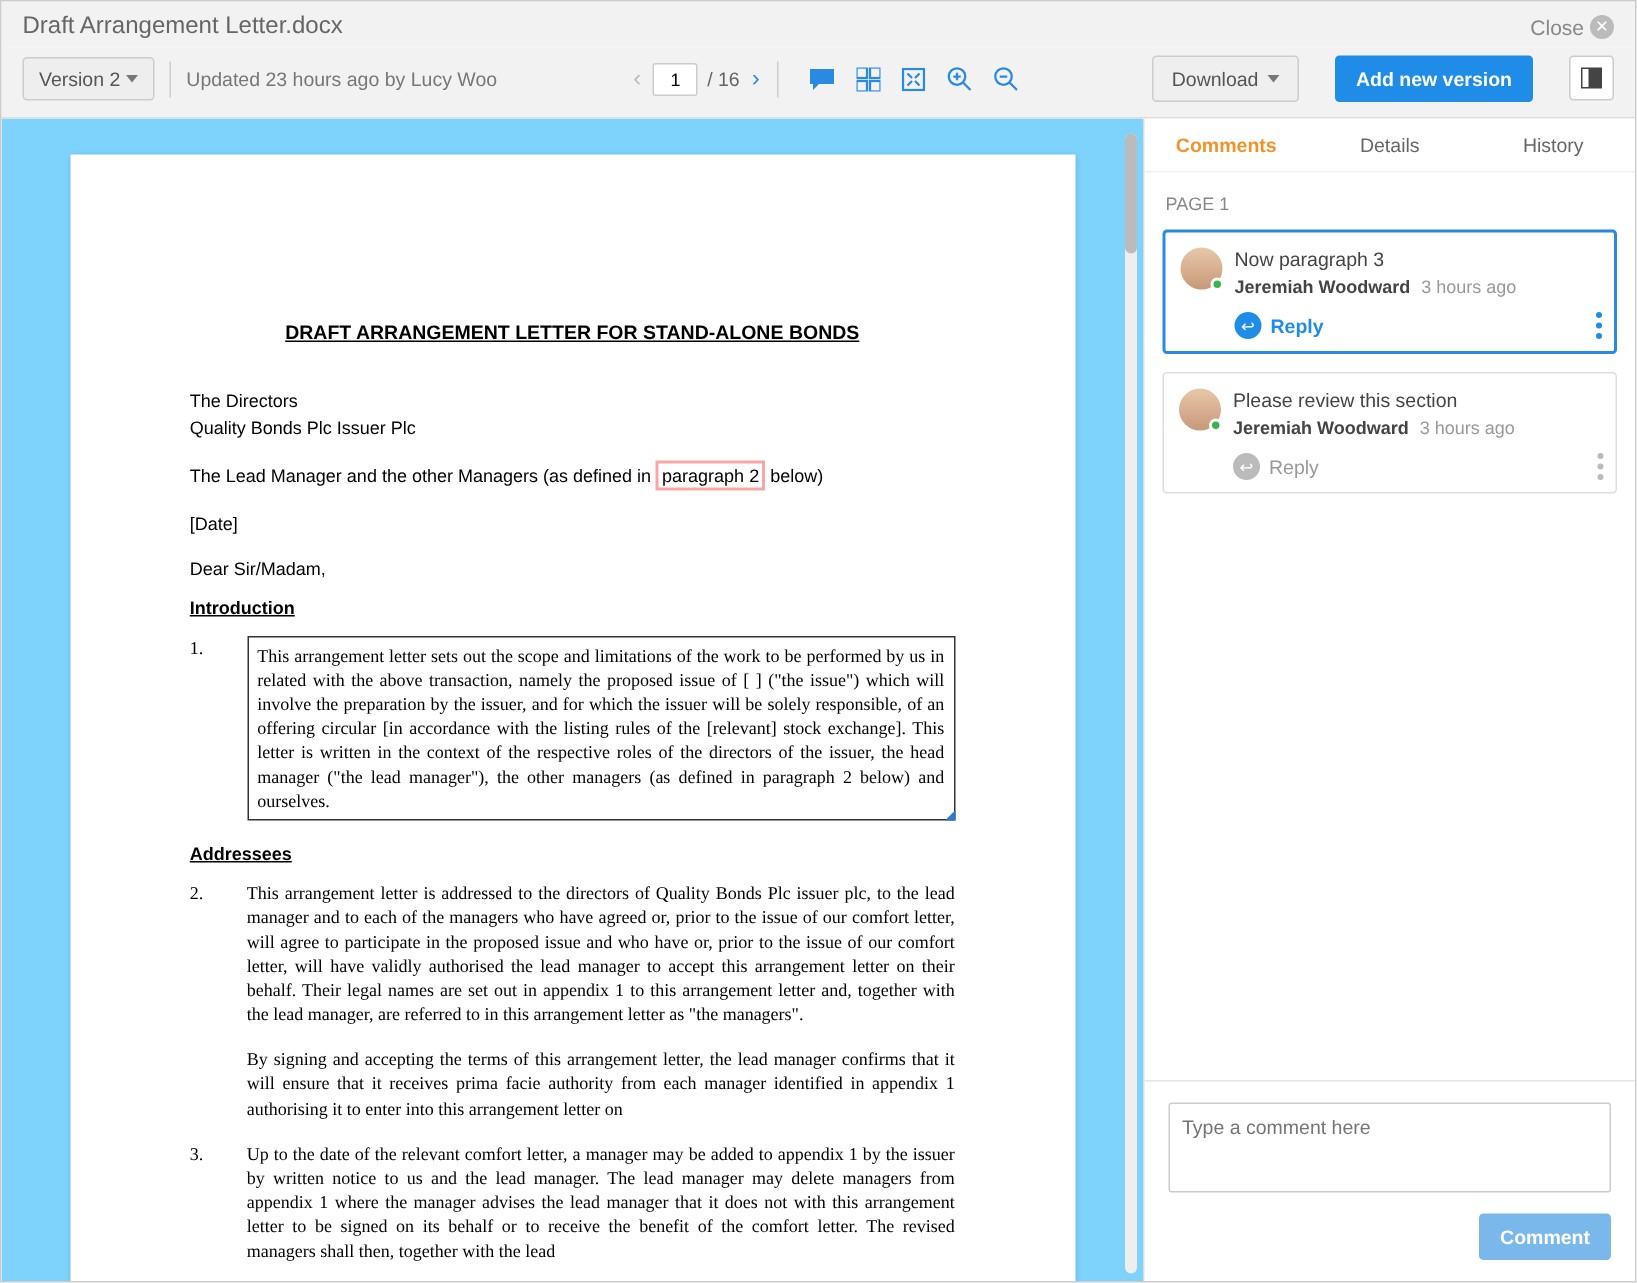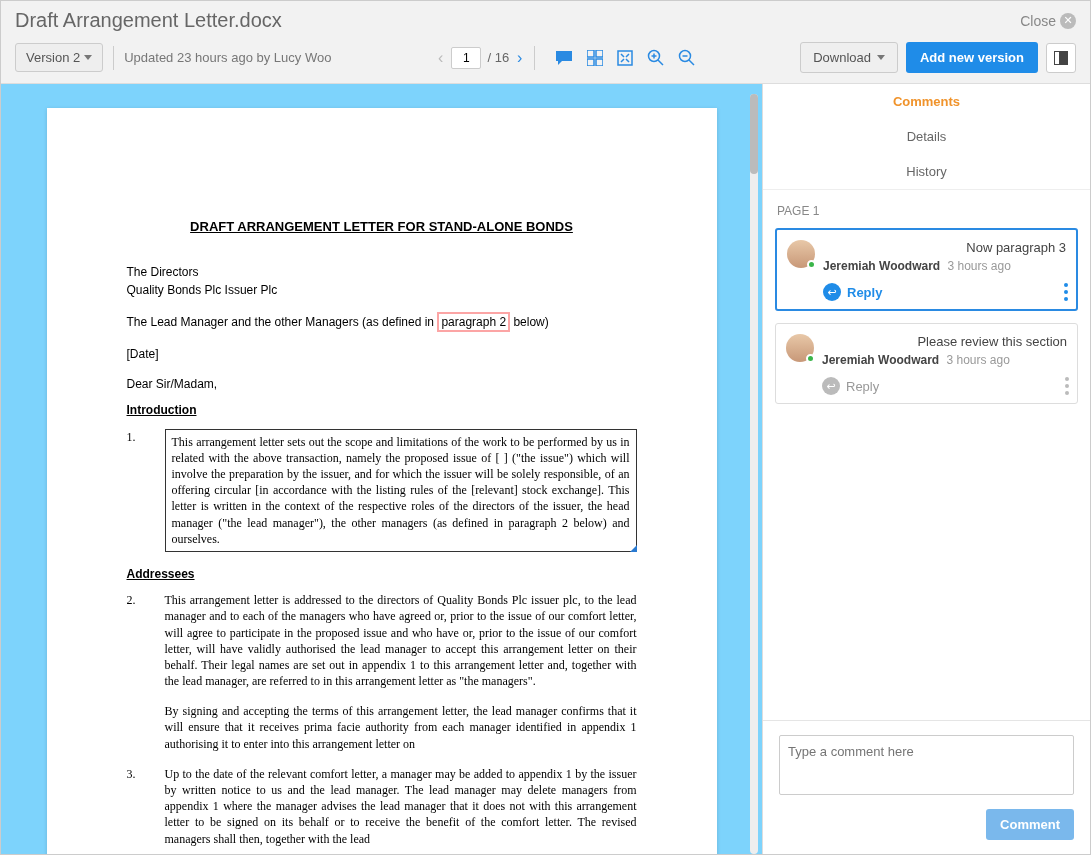--- a/index.html
+++ b/index.html
@@ -1,38 +1,38 @@
 <!DOCTYPE html>
 <html><head>
 <meta charset="utf-8">
 <style>
 * { box-sizing: border-box; margin: 0; padding: 0; }
 body { font-family: Arial, Helvetica, sans-serif; font-size: 13px; color: #333; background: #fff; width: 1091px; height: 855px; overflow: hidden; border: 1px solid #ccc; }
 .window { display: flex; flex-direction: column; height: 100%; }
 
 
 .titlebar { display: flex; align-items: center; justify-content: space-between; padding: 8px 14px 4px 14px; background: #f2f2f2; }
-.titlebar .title { font-size: 20px; color: #666; font-weight: 400; }
+.titlebar .title { font-size: 16px; color: #666; font-weight: 400; }
 .close-grp { display: flex; align-items: center; gap: 4px; color: #888; cursor: pointer; font-size: 14px; }
 .close-x { width: 16px; height: 16px; border-radius: 50%; background: #bbb; color: #fff; display: flex; align-items: center; justify-content: center; font-size: 11px; line-height: 1; }
 
 
 .toolbar { display: flex; align-items: center; padding: 6px 14px 10px 14px; background: #f2f2f2; border-bottom: 1px solid #ddd; gap: 10px; }
 .version-btn { background: #eee; border: 1px solid #ccc; border-radius: 3px; padding: 6px 10px; font-size: 13px; color: #555; cursor: pointer; display: inline-flex; align-items: center; gap: 4px; }
 .vbar { width:1px; height:24px; background:#ccc; }
 .updated { color: #777; font-size: 13px; }
 .flex-spacer { flex: 1; }
 .pager { display: flex; align-items: center; gap: 6px; }
 .page-input { width: 30px; height: 22px; text-align: center; border: 1px solid #ccc; border-radius: 2px; font-size: 12px; }
 .page-total { color: #666; font-size: 13px; }
 .nav-arrow { color: #2a8ae2; cursor: pointer; font-size: 16px; padding: 0 2px; }
 .nav-arrow.dim { color: #bbb; }
 .tool-icons { display: flex; align-items: center; gap: 14px; margin-left: 10px; }
 .tool-icon { color: #2a8ae2; cursor: pointer; display:inline-flex; }
-.right-btns { display: flex; align-items: center; gap: 8px; }
+.right-btns { display: flex; gap: 24px; }
 .dl-btn { background: #efefef; border: 1px solid #ccc; border-radius: 3px; padding: 7px 12px; font-size: 13px; color: #555; cursor: pointer; display:inline-flex; align-items:center; gap:6px;}
 .primary-btn { background: #1f8ce8; color: #fff; border: none; border-radius: 3px; padding: 8px 14px; font-size: 13px; font-weight: bold; cursor: pointer; }
 .primary-btn.dim { background: #7ab8ec; cursor: default; }
 .panel-toggle { width: 30px; height: 30px; border: 1px solid #ccc; border-radius: 3px; background:#fff; display:flex; align-items:center; justify-content:center; cursor:pointer; }
 .panel-toggle .glyph { width:14px; height:14px; display:flex; }
 .panel-toggle .glyph .l { width:6px; background:#fff; border:1px solid #444; }
 .panel-toggle .glyph .r { width:8px; background:#444; }
 
 
 .body { flex:1; display:flex; overflow:hidden; }
@@ -47,33 +47,33 @@
 .page .ul { text-decoration:underline; font-weight:bold; }
 .page .numitem { display:flex; gap: 24px; margin-bottom:14px; }
 .page .numitem .num { width:14px; flex-shrink:0; }
 .page .numitem .txt { flex:1; text-align:justify; }
 .para-box { border:1px solid #333; padding:4px 6px; position:relative; }
 .para-box .handle { position:absolute; right:-1px; bottom:-1px; width:0; height:0; border-left:7px solid transparent; border-bottom:7px solid #2a7ad1; }
 .hl { border:2px solid #fca5a5; padding:0 2px; display:inline-block; }
 
 
 .sidebar { width: 328px; border-left:1px solid #ddd; display:flex; flex-direction:column; background:#fff; }
-.tabs { display:flex; border-bottom:1px solid #eee;flex-direction:column; }
+.tabs { display:flex; border-bottom:1px solid #eee; }
 .tab { flex:1; text-align:center; padding:10px 4px; font-size:13px; color:#666; cursor:pointer; }
 .tab.active { color:#f0932b; font-weight:bold; }
 .comments-body { flex:1; overflow:auto; padding:10px 12px; }
 .page-lbl { color:#888; font-size:12px; margin:4px 0 10px 2px; }
 
 .comment-card { border:1px solid #ddd; border-radius:3px; padding:10px 10px 8px 10px; margin-bottom:12px; position:relative; }
 .comment-card.active { border:2px solid #2a8ae2; }
 .chead { display:flex; gap:8px; }
 .avatar { width:28px; height:28px; border-radius:50%; background: linear-gradient(#e8c8a8,#c89878); position:relative; flex-shrink:0; }
 .avatar .dot { position:absolute; bottom:-1px; right:-1px; width:9px; height:9px; background:#3ab54a; border:2px solid #fff; border-radius:50%; }
 .ctext { flex:1; }
-.cbody { font-size:13px; color:#444; margin-bottom:4px;text-align:right; }
+.cbody { font-size:13px; color:#444; margin-bottom:4px; }
 .cmeta { font-size:12px; color:#666; }
 .cmeta .name { font-weight:bold; color:#444; }
 .cmeta .time { color:#999; margin-left:4px; }
 .reply-row { display:flex; align-items:center; gap:6px; margin-top:10px; margin-left:36px; cursor:pointer; }
 .reply-row.active .reply-ico { background:#1f8ce8; }
 .reply-row.active .reply-txt { color:#1f8ce8; font-weight:bold; }
 .reply-ico { width:18px; height:18px; border-radius:50%; background:#bbb; color:#fff; display:flex; align-items:center; justify-content:center; font-size:11px; }
 .reply-txt { color:#999; font-size:13px; }
 .kebab { position:absolute; right:8px; bottom:8px; color:#1f8ce8; cursor:pointer; font-size:18px; line-height:0.4; display:flex; flex-direction:column; gap:3px; align-items:center; }
 .kebab.dim { color:#bbb; }

